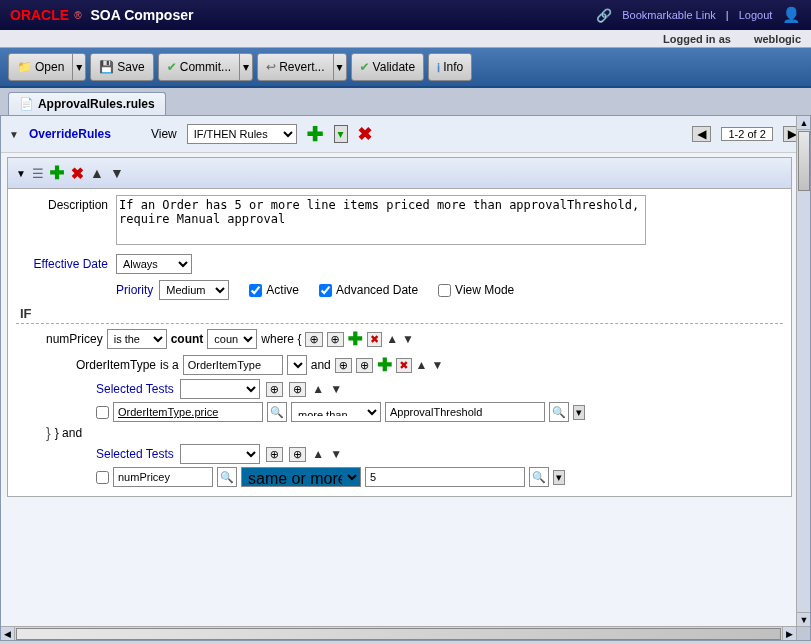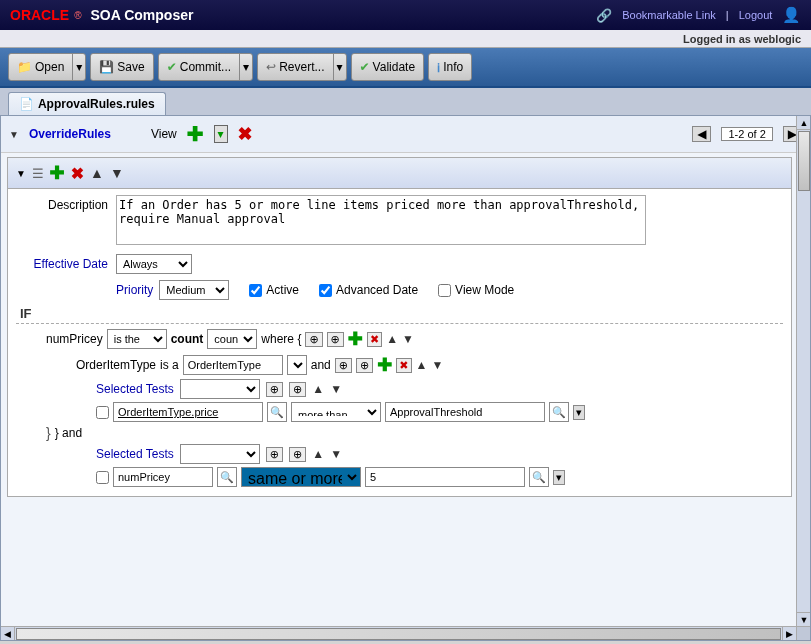--- a/index.html
+++ b/index.html
@@ -6,21 +6,21 @@
     body { font-family: Arial, sans-serif; font-size: 12px; background: #d4d4d4; width: 811px; height: 644px; overflow: hidden; }
 
     
     .header { background: linear-gradient(to bottom, #1a1a4e, #0a0a3a); height: 30px; display: flex; align-items: center; justify-content: space-between; padding: 0 10px; }
     .header-logo { display: flex; align-items: center; gap: 5px; }
     .header-right { display: flex; align-items: center; gap: 10px; color: #ccccff; font-size: 11px; }
     .header-right a { color: #aaaaff; text-decoration: none; }
 
     
     .logged-in-bar { background: #e8e8f0; height: 18px; display: flex; align-items: center; justify-content: flex-end; padding-right: 10px; font-size: 11px; color: #333; border-bottom: 1px solid #aaa; }
-    .logged-in-bar span { font-weight: bold; }
+    .logged-in-bar span { font-weight: bold; margin-left: 20px; }
 
     
     .toolbar { background: linear-gradient(to bottom, #4a7ab5, #2a5a95); height: 40px; display: flex; align-items: center; padding: 0 8px; gap: 4px; border-bottom: 2px solid #1a4a85; }
     .toolbar-btn { display: flex; align-items: center; gap: 3px; background: linear-gradient(to bottom, #e8e8e8, #c8c8c8); border: 1px solid #888; border-radius: 3px; padding: 3px 8px; cursor: pointer; font-size: 12px; height: 28px; }
     .toolbar-dropdown { display: flex; align-items: center; background: linear-gradient(to bottom, #e8e8e8, #c8c8c8); border: 1px solid #888; border-radius: 3px; height: 28px; }
     .toolbar-dropdown-arrow { padding: 0 3px; border-left: 1px solid #888; height: 100%; display: flex; align-items: center; cursor: pointer; }
 
     
     .tab-bar { background: #c0c8d8; padding: 4px 8px 0 8px; display: flex; }
     .tab { background: linear-gradient(to bottom, #dde4ee, #bac4d4); border: 1px solid #8898b0; border-bottom: none; border-radius: 3px 3px 0 0; padding: 4px 10px; cursor: pointer; font-size: 12px; display: flex; align-items: center; gap: 4px; }
@@ -109,20 +109,23 @@
     <span>ApprovalRules.rules</span>
   </div>
 </div>
 
 <div class="main-content" style="position:relative; overflow:hidden;">
 
   <div class="override-section">
     <span class="collapse-arrow">▼</span>
     <span style="color:#0000cc; font-weight:bold; font-size:12px; cursor:pointer;">OverrideRules</span>
     <span style="margin-left:30px; font-size:12px;">View</span>
+    <select class="select-control" style="width:110px;">
+      <option>IF/THEN Rules</option>
+    </select>
     <span style="color:#009900; font-size:20px; cursor:pointer; font-weight:bold;">✚</span>
     <span style="color:#009900; font-size:12px; cursor:pointer; border:1px solid #666; background:#e0e0e0; padding:1px 3px;">▾</span>
     <span style="color:#cc0000; font-size:18px; cursor:pointer; font-weight:bold;">✖</span>
     <span style="flex:1;"></span>
     <span style="cursor:pointer; border:1px solid #888; background:#ddd; padding:0 4px; font-size:12px;">◀</span>
     <span style="font-size:11px; border:1px solid #888; background:white; padding:0 6px;">1-2 of 2</span>
     <span style="cursor:pointer; border:1px solid #888; background:#ddd; padding:0 4px; font-size:12px;">▶</span>
   </div>
 
   <div style="margin: 4px 18px 4px 6px; background:white; border:1px solid #aaa;">

